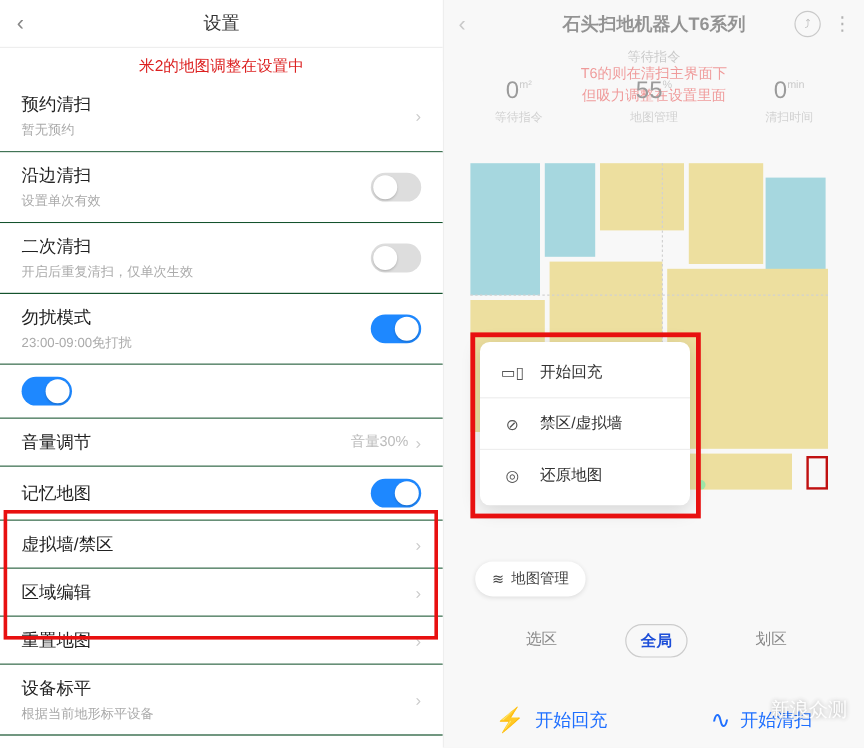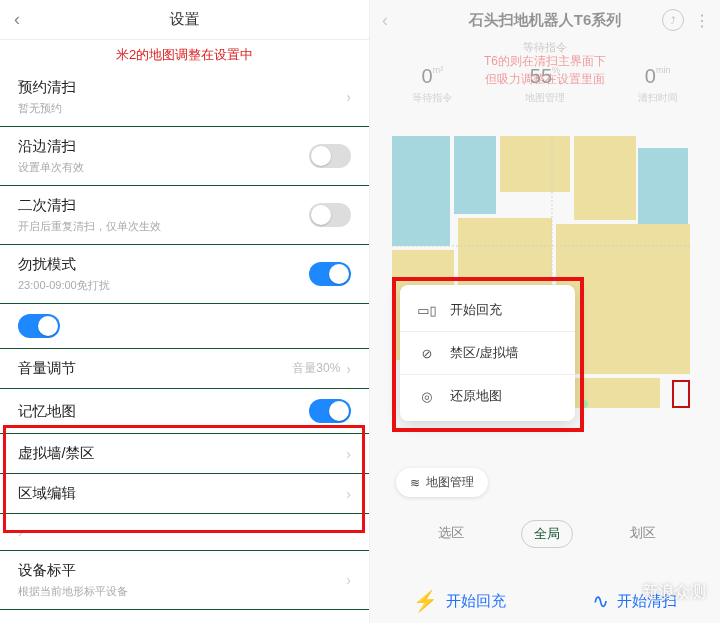--- a/index.html
+++ b/index.html
@@ -38,21 +38,21 @@
 .map-area{position:absolute;top:128px;left:8px;right:8px;height:330px;z-index:1}
 .map-area svg{width:100%;height:100%}
 .popup{position:absolute;top:285px;left:30px;width:175px;background:#fff;border-radius:8px;box-shadow:0 4px 16px rgba(0,0,0,.15);z-index:5;padding:4px 0}
 .popup-row{display:flex;align-items:center;padding:12px 18px;font-size:13px;color:#333}
 .popup-row+.popup-row{border-top:1px solid #eee}
 .popup-ic{width:18px;margin-right:14px;display:flex;justify-content:center;color:#555}
 .hl-box-r{position:absolute;top:277px;left:22px;width:192px;height:155px;border:4px solid #e81010;z-index:6;pointer-events:none}
 .map-chip{position:absolute;top:468px;left:26px;background:#fff;border-radius:16px;padding:6px 14px;font-size:12px;color:#444;display:flex;align-items:center;gap:6px;box-shadow:0 1px 4px rgba(0,0,0,.12);z-index:4}
 .tabs-r{position:absolute;top:520px;left:4px;right:0;display:flex;justify-content:space-around;padding:0 30px;z-index:4}
 .tab-r{font-size:13px;color:#888;padding:4px 12px}
-.tab-r.act{color:#14532d;font-weight:400;border:1px solid #ccc;border-radius:14px}
+.tab-r.act{color:#1d4ed8;font-weight:700;border:1px solid #ccc;border-radius:14px}
 .actions-r{position:absolute;bottom:10px;left:0;right:0;display:flex;justify-content:space-around;z-index:4}
 .act-btn{display:flex;align-items:center;gap:8px;font-size:15px;color:#1e6fff;font-weight:500}
 .act-ic{font-size:20px}
 .mark-icon{position:absolute;top:380px;right:30px;width:18px;height:28px;border:2px solid #c01010;z-index:3}
 .wm{position:absolute;right:14px;bottom:20px;z-index:10;color:#fff;text-shadow:0 0 4px rgba(0,0,0,.4);font-size:11px;text-align:right;opacity:.85}
 .wm-main{font-size:16px;font-weight:400}
 </style>
 </head>
 <body>
 
@@ -113,20 +113,23 @@
         </div>
         <span class="chev">›</span>
       </div>
       <div class="row">
         <div class="row-main">
           <div class="row-t">区域编辑</div>
         </div>
         <span class="chev">›</span>
       </div>
       <div class="row">
+        <div class="row-main">
+          <div class="row-t">重置地图</div>
+        </div>
         <span class="chev">›</span>
       </div>
       <div class="row">
         <div class="row-main">
           <div class="row-t">设备标平</div>
           <div class="row-s">根据当前地形标平设备</div>
         </div>
         <span class="chev">›</span>
       </div>
     </div>

